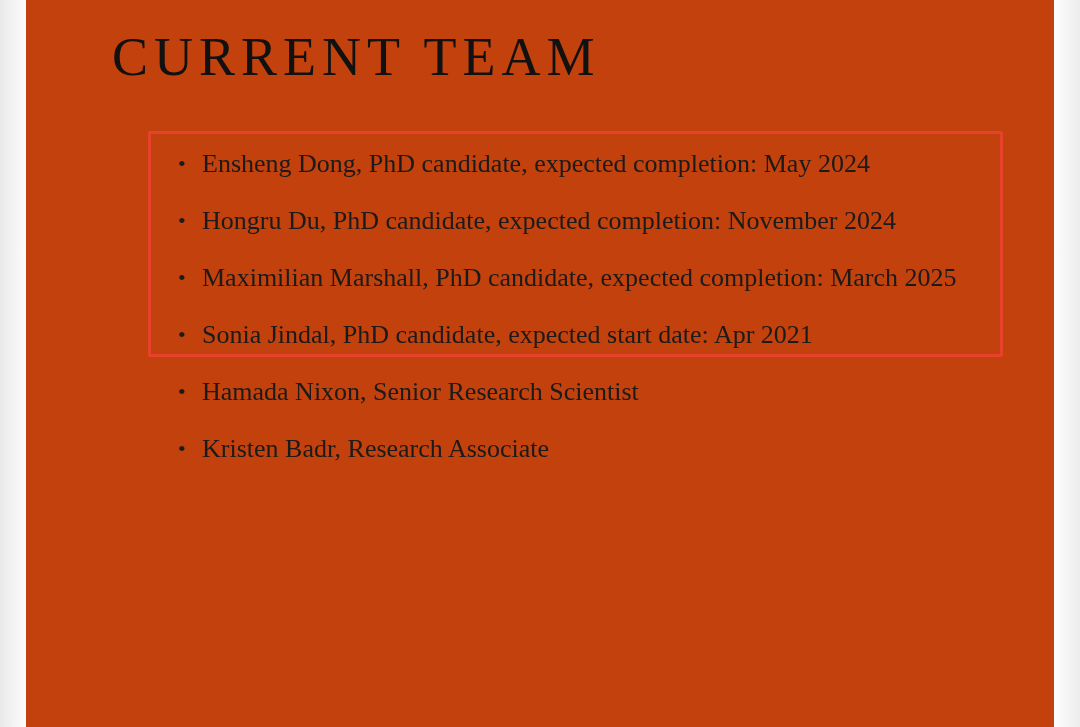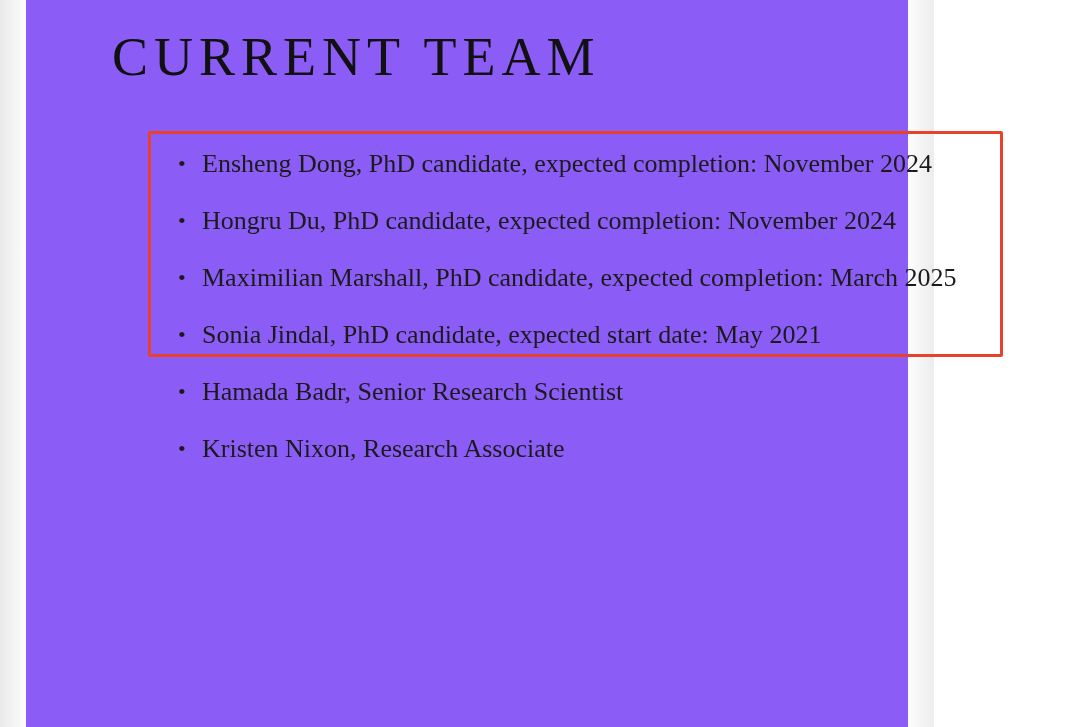--- a/index.html
+++ b/index.html
@@ -10,23 +10,23 @@
     width: 1080px;
     height: 727px;
     background: #ffffff;
     font-family: "Liberation Serif", "DejaVu Serif", serif;
     color: #1a1a1a;
     overflow: hidden;
   }
 
   .page {
     position: relative;
-    width: 934px;
+    width: 1080px;
     height: 727px;
-    background: #8b5cf6;
+    background: #c2410c;
   }
 
   .title {
     position: absolute;
     left: 112px;
     top: 26px;
     font-size: 54px;
     letter-spacing: 6px;
     font-weight: 400;
     color: #111111;
@@ -98,39 +98,39 @@
 <div class="page">
 
   <div class="edge-left"></div>
   <div class="edge-right"></div>
 
   <div class="title">CURRENT TEAM</div>
 
   <ul class="list">
     <li class="item">
       <span class="bullet">•</span>
-      <span class="text">Ensheng Dong, PhD candidate, expected completion: November 2024</span>
+      <span class="text">Ensheng Dong, PhD candidate, expected completion: May 2024</span>
     </li>
     <li class="item">
       <span class="bullet">•</span>
       <span class="text">Hongru Du, PhD candidate, expected completion: November 2024</span>
     </li>
     <li class="item">
       <span class="bullet">•</span>
       <span class="text">Maximilian Marshall, PhD candidate, expected completion: March 2025</span>
     </li>
     <li class="item">
       <span class="bullet">•</span>
-      <span class="text">Sonia Jindal, PhD candidate, expected start date: May 2021</span>
+      <span class="text">Sonia Jindal, PhD candidate, expected start date: Apr 2021</span>
     </li>
     <li class="item">
       <span class="bullet">•</span>
-      <span class="text">Hamada Badr, Senior Research Scientist</span>
+      <span class="text">Hamada Nixon, Senior Research Scientist</span>
     </li>
     <li class="item">
       <span class="bullet">•</span>
-      <span class="text">Kristen Nixon, Research Associate</span>
+      <span class="text">Kristen Badr, Research Associate</span>
     </li>
   </ul>
 
   <div class="highlight-box"></div>
 
 </div>
 
 </body></html>

